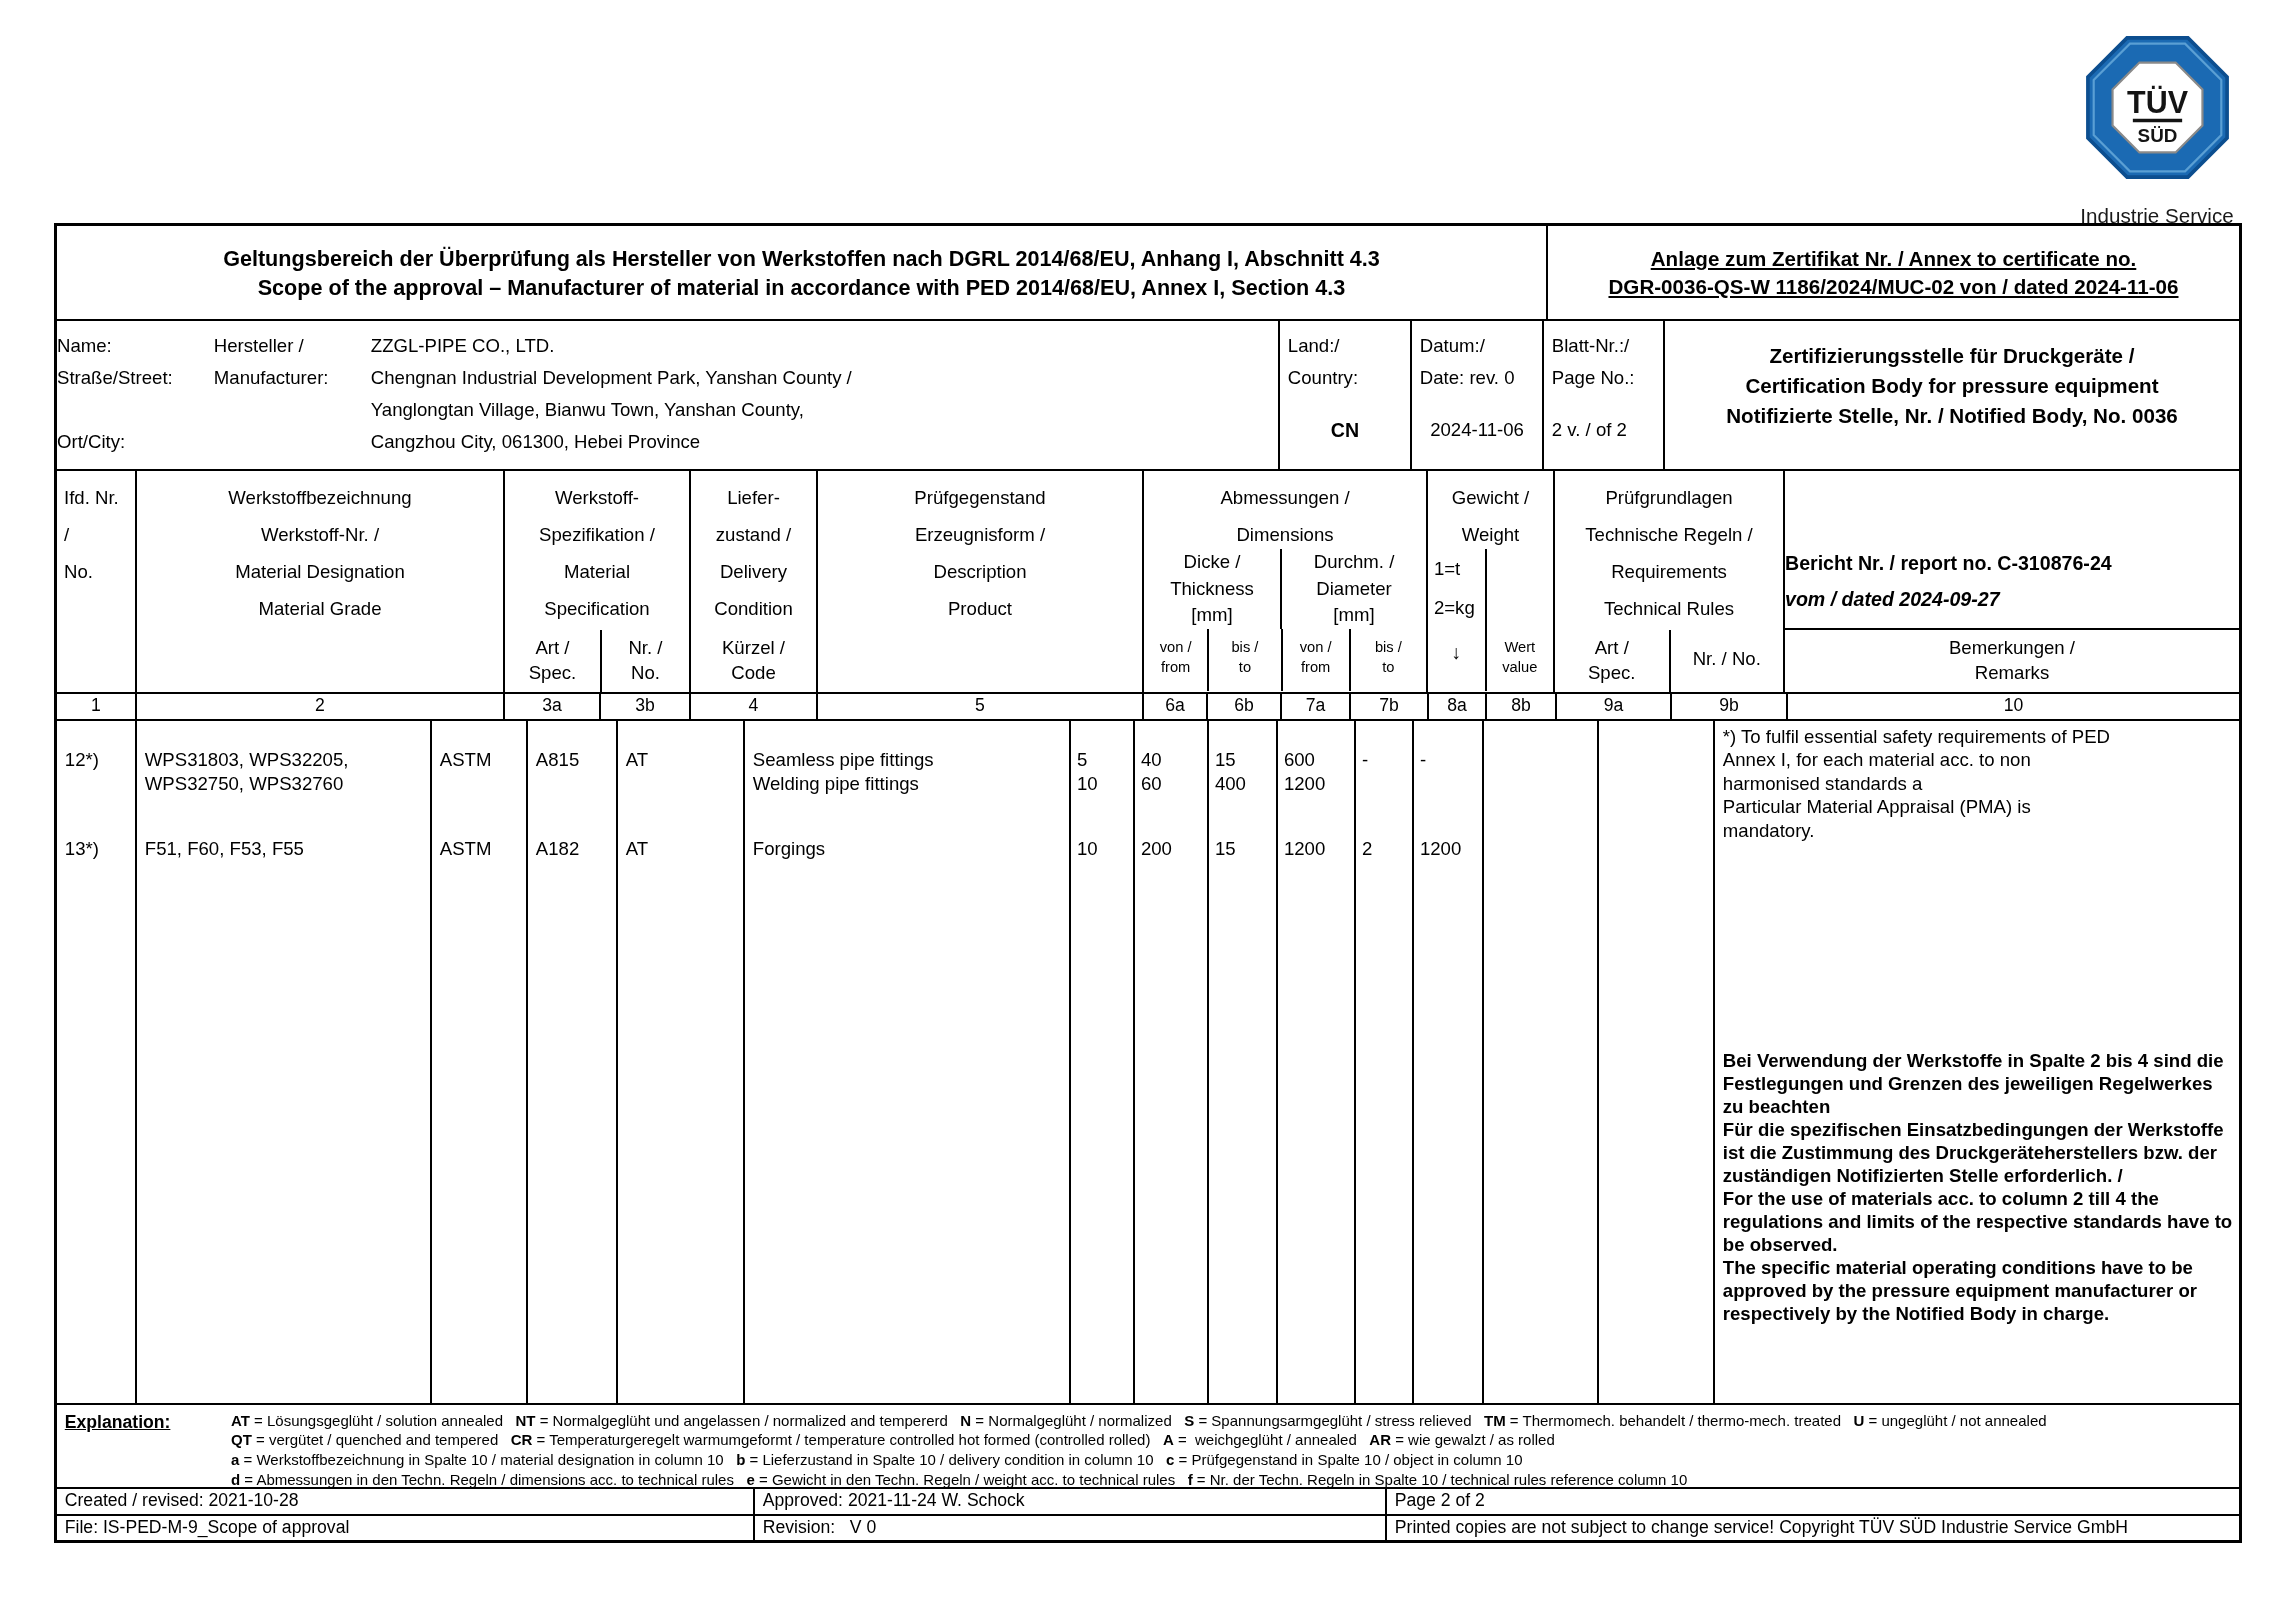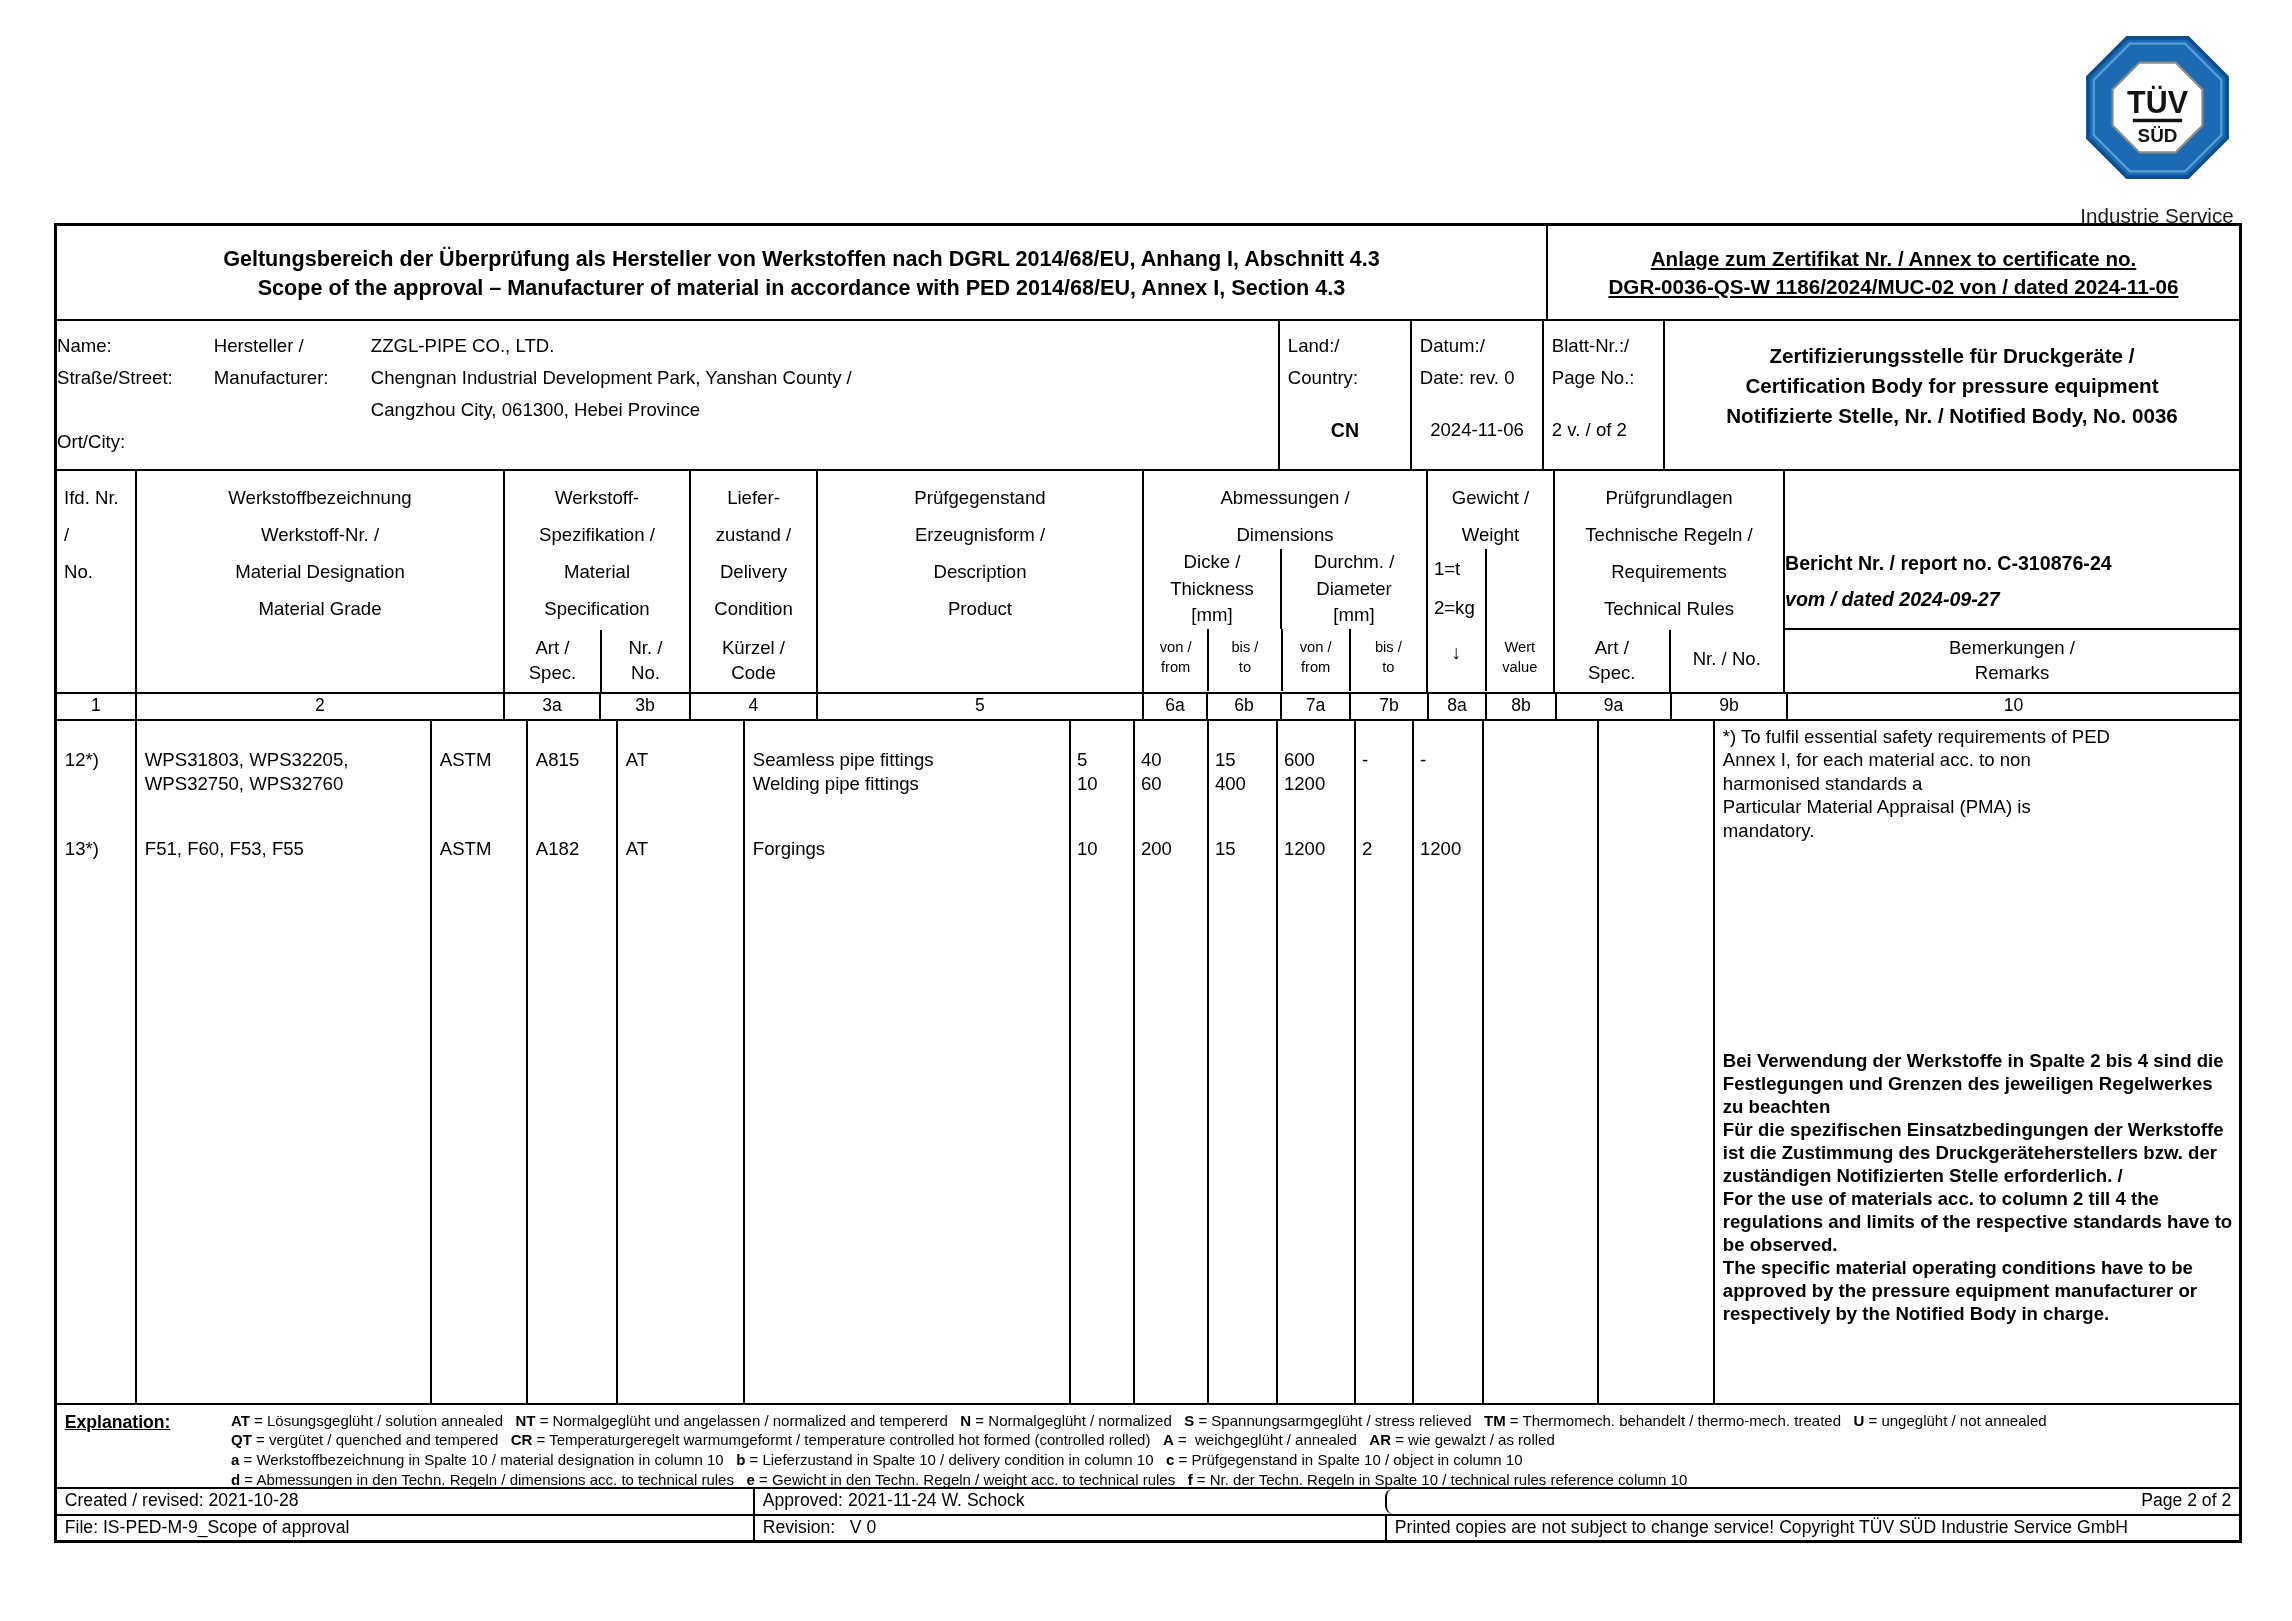--- a/index.html
+++ b/index.html
@@ -77,21 +77,21 @@
   .expbody{flex:1;padding-top:5.9px;font-size:15px;line-height:19.6px;}
   .exp-line{white-space:pre-wrap;}
 
   
   .fband{height:26.5px;border-top:2.9px solid #000;font-size:17.6px;}
   .fband .f{box-sizing:border-box;border-left:2px solid #000;padding:1px 7.8px 0 7.8px;}
   .fband .f.first{border-left:none;}
   .f1{width:696px;}
   .f2{width:632px;}
   .f3{flex:1;}
-  .right{text-align:right;border-radius:8px;}
+  .right{text-align:left;}
 </style>
 </head>
 <body>
 
 <div class="logo-wrap">
   <svg class="logo-svg" width="145" height="145" viewBox="0 0 100 100">
     <polygon points="29,2 71,2 98,29 98,71 71,98 29,98 2,71 2,29" fill="#1b6ab3" stroke="#0c4e8f" stroke-width="2.5"></polygon>
     <polygon points="31,6 69,6 94,31 94,69 69,94 31,94 6,69 6,31" fill="none" stroke="#5a9fd4" stroke-width="1.5"></polygon>
     <polygon points="37.5,19 62.5,19 81,37.5 81,62.5 62.5,81 37.5,81 19,62.5 19,37.5" fill="#ffffff" stroke="#8a8a8a" stroke-width="1.5"></polygon>
     <text x="50" y="54" text-anchor="middle" font-family="Liberation Sans, sans-serif" font-size="21" font-weight="bold" fill="#141414">TÜV</text>
@@ -122,20 +122,21 @@
         <div>&nbsp;</div>
         <div>Ort/City:</div>
       </div>
       <div class="mcol mc1">
         <div>Hersteller /</div>
         <div>Manufacturer:</div>
       </div>
       <div class="mcol mc3">
         <div>ZZGL-PIPE CO., LTD.</div>
         <div>Chengnan Industrial Development Park, Yanshan County /</div>
+        <div>Yanglongtan Village, Bianwu Town, Yanshan County,</div>
         <div>Cangzhou City, 061300, Hebei Province</div>
       </div>
     </div>
     <div class="cell mB">
       <div class="mlab">Land:/</div>
       <div class="mlab">Country:</div>
       <div class="mval bold">CN</div>
     </div>
     <div class="cell mC">
       <div class="mlab">Datum:/</div>

